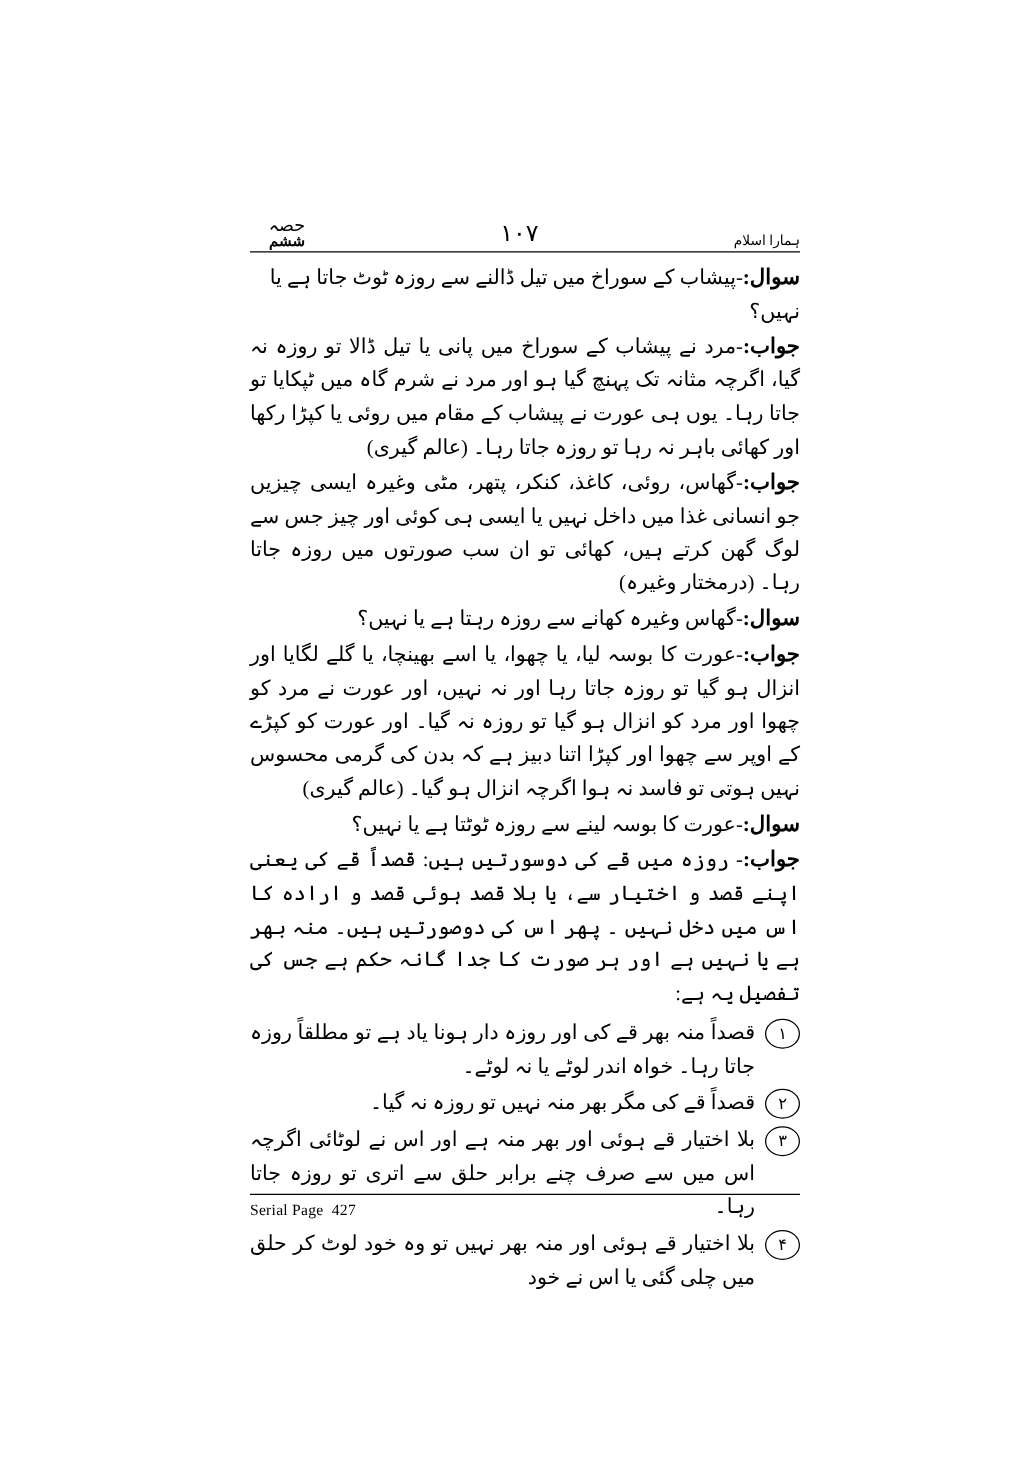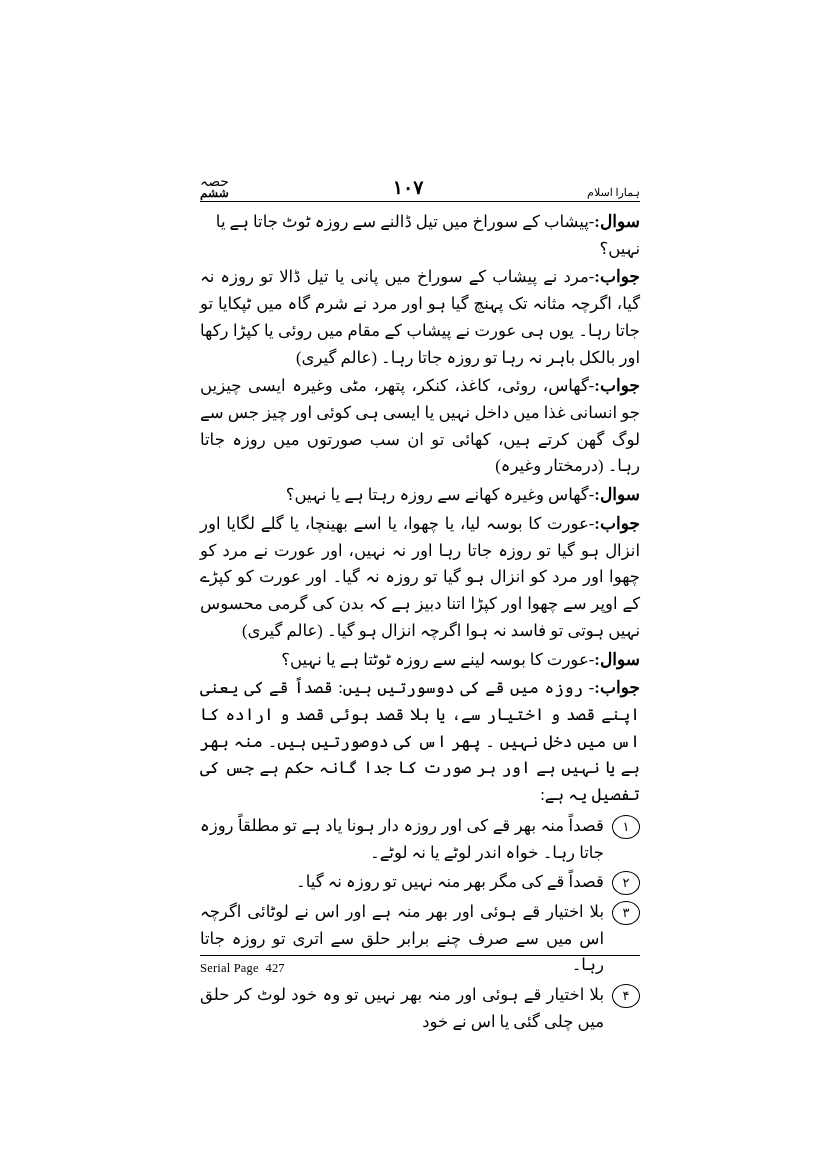--- a/index.html
+++ b/index.html
@@ -42,29 +42,30 @@
     border-bottom: 1.6px solid #000;
     margin-bottom: 6px;
   }
   .hdr-title {
     font-size: 11px;
     font-family: "Liberation Serif", serif;
     white-space: nowrap;
   }
   .hdr-pageno {
     font-size: 19px;
-    font-weight: bold;
+    font-weight: normal;
     letter-spacing: 1px;
     white-space: nowrap;
   }
   .hdr-part {
     font-size: 14px;
     white-space: nowrap;
     line-height: 1.0;
-    text-align: left;
+    text-align: right;
+    margin-left: 15px;
   }
   .hdr-part .part-line2 {
     display: block;
     font-size: 12px;
     margin-top: -2px;
     font-weight: bold;
   }
 
   
   .para {
@@ -143,21 +144,21 @@
       <div class="hdr-title">ہمارا اسلام</div>
       <div class="hdr-pageno">۱۰۷</div>
       <div class="hdr-part">
         <span>حصہ</span>
         <span class="part-line2">ششم</span>
       </div>
     </div>
 
     <p class="para qline"><span class="lbl">سوال:</span><span>-پیشاب کے سوراخ میں تیل ڈالنے سے روزہ ٹوٹ جاتا ہے یا نہیں؟</span></p>
 
-    <p class="para"><span class="lbl">جواب:</span><span>-مرد نے پیشاب کے سوراخ میں پانی یا تیل ڈالا تو روزہ نہ گیا، اگرچہ مثانہ تک پہنچ گیا ہو اور مرد نے شرم گاہ میں ٹپکایا تو جاتا رہا۔ یوں ہی عورت نے پیشاب کے مقام میں روئی یا کپڑا رکھا اور بالکل باہر نہ رہا تو روزہ جاتا رہا۔ (عالم گیری)</span></p>
+    <p class="para"><span class="lbl">جواب:</span><span>-مرد نے پیشاب کے سوراخ میں پانی یا تیل ڈالا تو روزہ نہ گیا، اگرچہ مثانہ تک پہنچ گیا ہو اور مرد نے شرم گاہ میں ٹپکایا تو جاتا رہا۔ یوں ہی عورت نے پیشاب کے مقام میں روئی یا کپڑا رکھا اور کھائی باہر نہ رہا تو روزہ جاتا رہا۔ (عالم گیری)</span></p>
 
     <p class="para"><span class="lbl">جواب:</span><span>-گھاس، روئی، کاغذ، کنکر، پتھر، مٹی وغیرہ ایسی چیزیں جو انسانی غذا میں داخل نہیں یا ایسی ہی کوئی اور چیز جس سے لوگ گھن کرتے ہیں، کھائی تو ان سب صورتوں میں روزہ جاتا رہا۔ (درمختار وغیرہ)</span></p>
 
     <p class="para qline"><span class="lbl">سوال:</span><span>-گھاس وغیرہ کھانے سے روزہ رہتا ہے یا نہیں؟</span></p>
 
     <p class="para"><span class="lbl">جواب:</span><span>-عورت کا بوسہ لیا، یا چھوا، یا اسے بھینچا، یا گلے لگایا اور انزال ہو گیا تو روزہ جاتا رہا اور نہ نہیں، اور عورت نے مرد کو چھوا اور مرد کو انزال ہو گیا تو روزہ نہ گیا۔ اور عورت کو کپڑے کے اوپر سے چھوا اور کپڑا اتنا دبیز ہے کہ بدن کی گرمی محسوس نہیں ہوتی تو فاسد نہ ہوا اگرچہ انزال ہو گیا۔ (عالم گیری)</span></p>
 
     <p class="para qline"><span class="lbl">سوال:</span><span>-عورت کا بوسہ لینے سے روزہ ٹوٹتا ہے یا نہیں؟</span></p>
 
 

